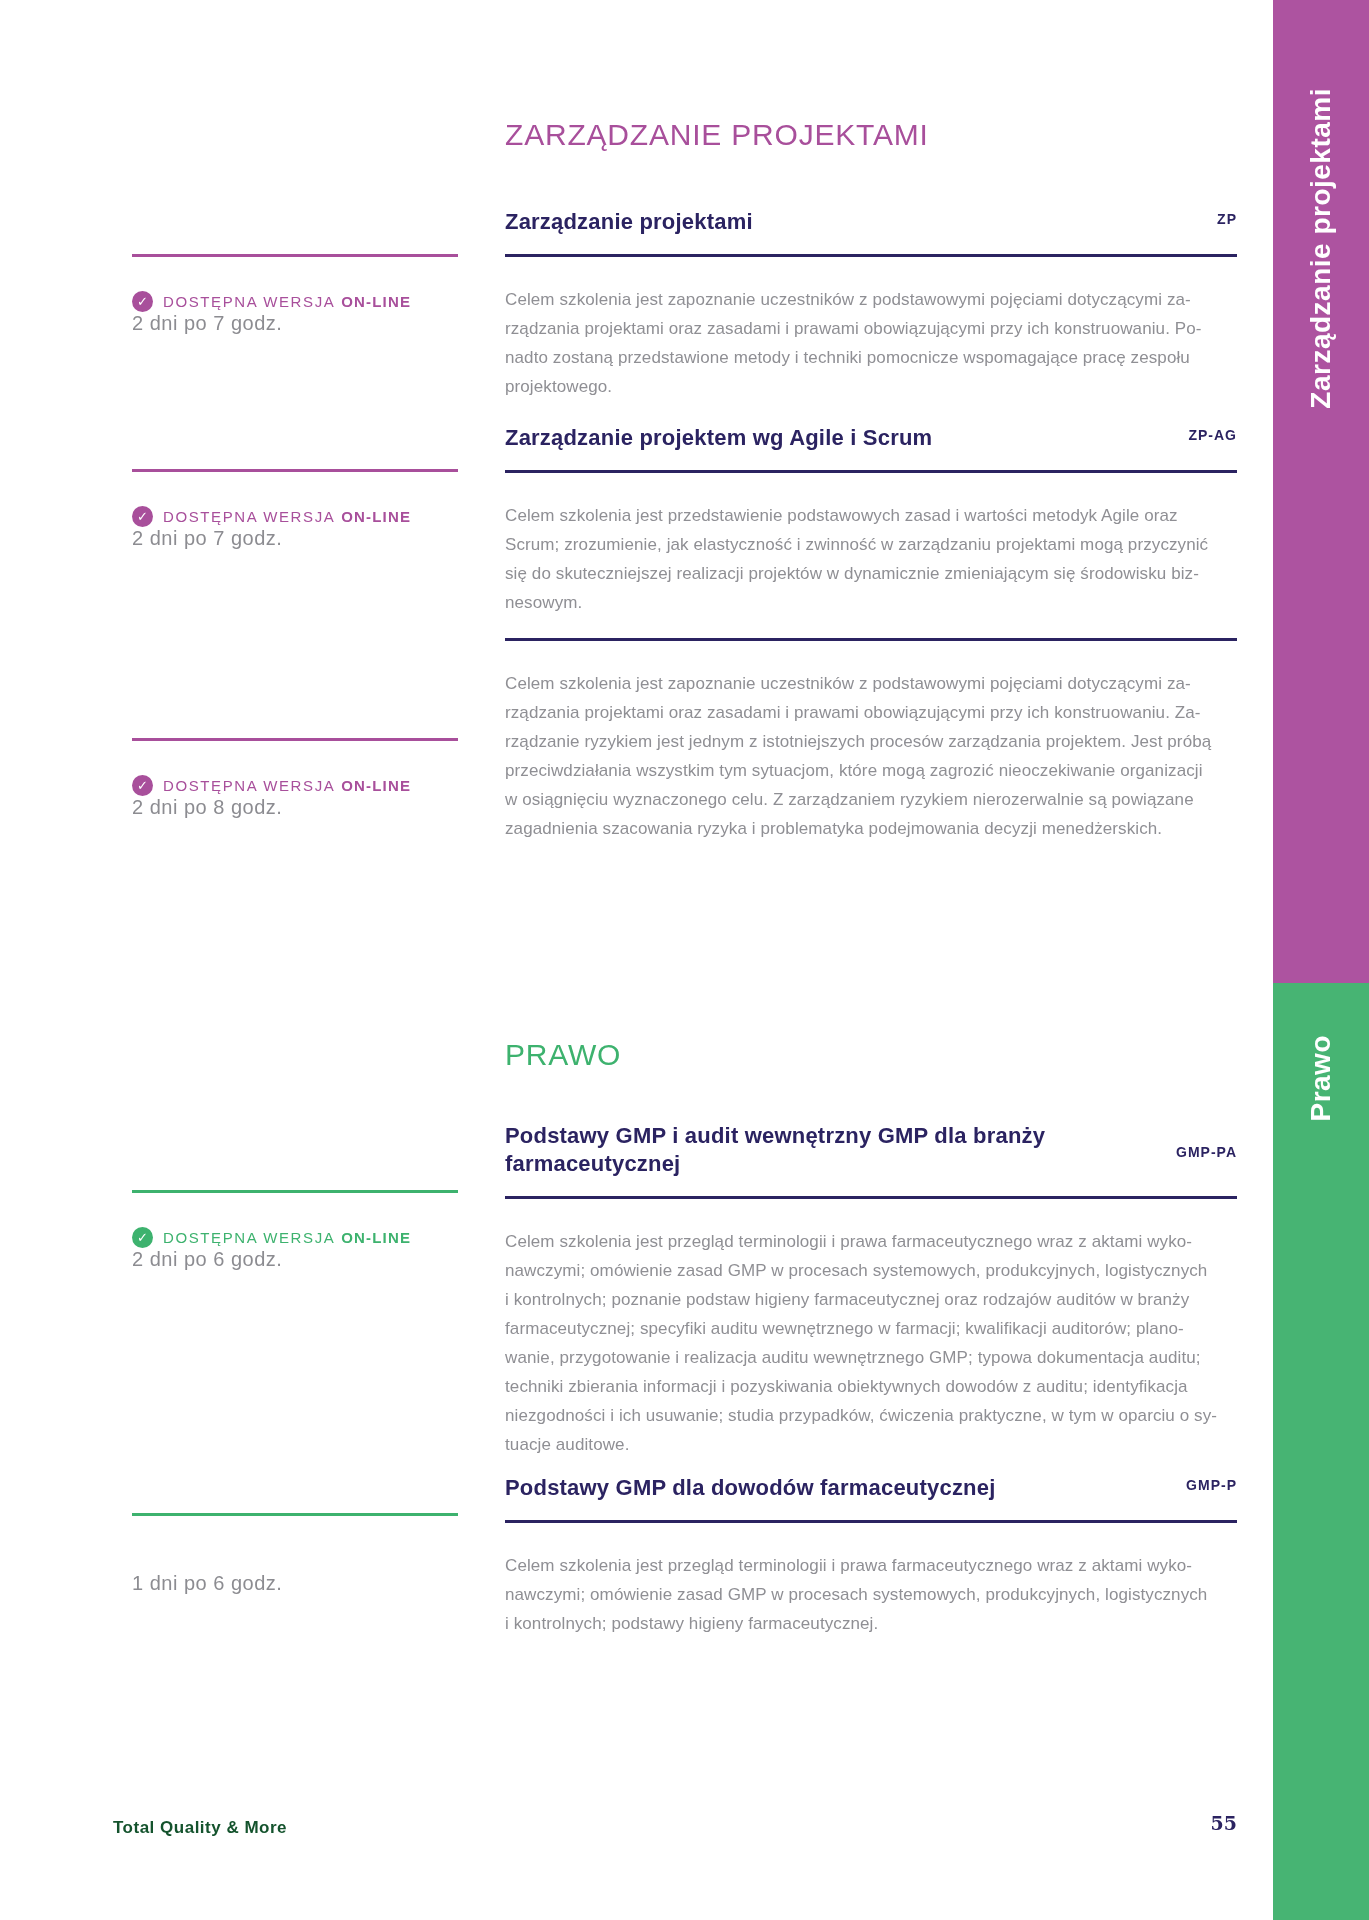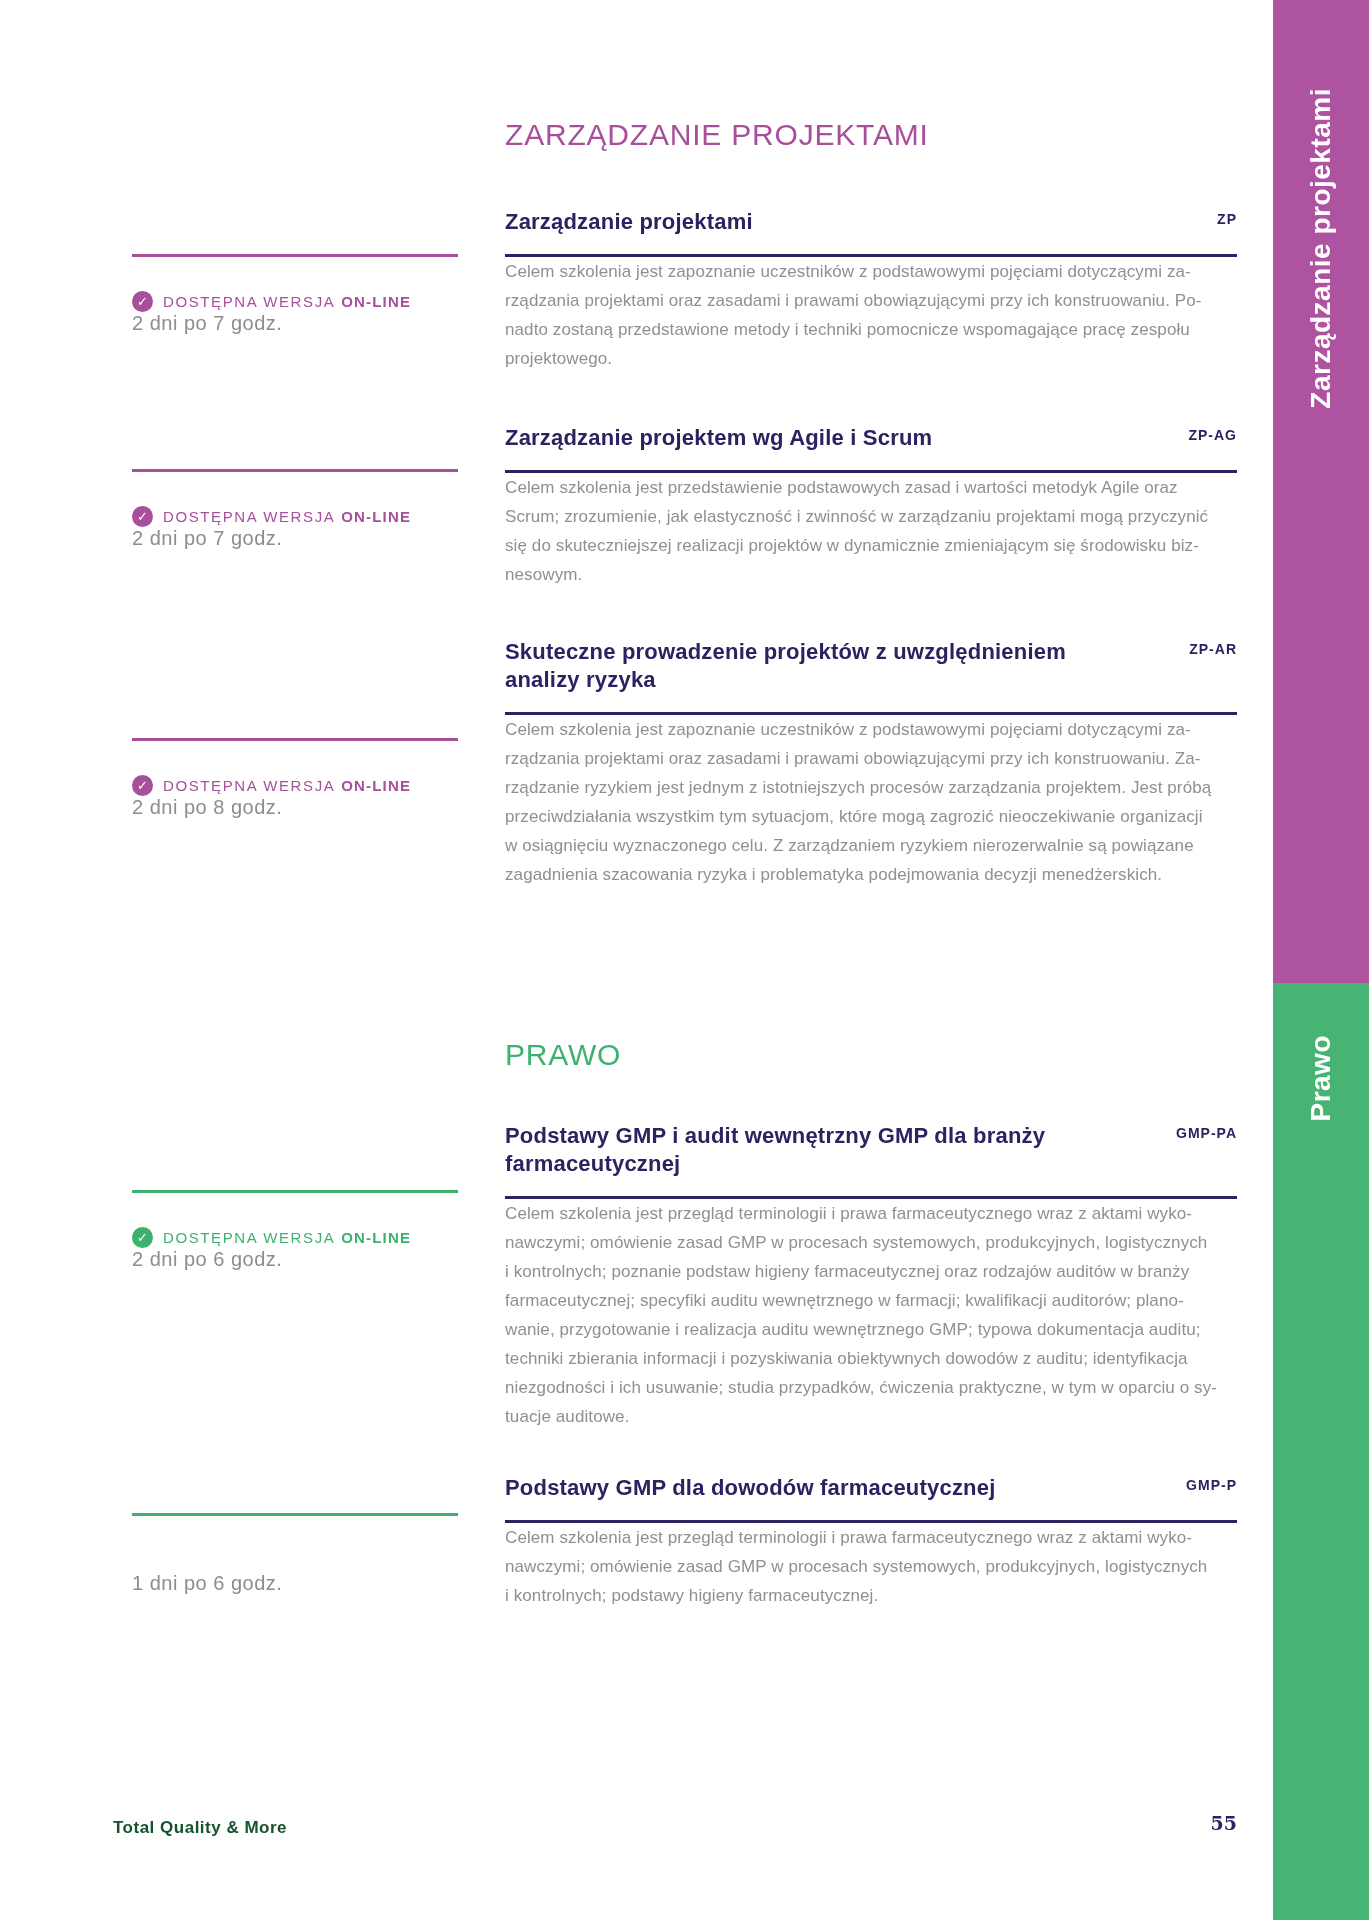--- a/index.html
+++ b/index.html
@@ -44,21 +44,21 @@
   .heading-prawo { top: 1038px; color: #3db26e; }
 
   
   .course { position: absolute; left: 505px; width: 732px; }
   .course-head {
     display: flex;
     justify-content: space-between;
     align-items: flex-start;
     margin-bottom: 18px;
   }
-  .course-head.align-end { align-items: flex-start; }
+  .course-head.align-end { align-items: center; }
   .course-title {
     font-size: 22px;
     line-height: 28px;
     font-weight: bold;
     color: #2b2361;
     letter-spacing: 0.2px;
     white-space: pre-line;
     max-width: 600px;
   }
   .course-code {
@@ -69,21 +69,21 @@
     margin-top: 3px;
     flex-shrink: 0;
   }
   .course-divider {
     border: none;
     height: 3px;
     background: #2b2361;
     width: 100%;
   }
   .course-desc {
-    margin-top: 0;
+    margin-top: 28px;
     font-size: 17px;
     line-height: 29px;
     color: #8f8f94;
     white-space: pre-line;
     letter-spacing: 0.1px;
   }
 
   
   .meta { position: absolute; left: 132px; width: 326px; }
   .meta-line { border: none; height: 3px; width: 100%; }
@@ -193,25 +193,20 @@
   <div class="meta meta-purple" style="top:469px">
     <hr class="meta-line">
     <div class="online-badge">
       <span class="check-circle">✓</span>
       <span class="badge-text"><span>DOSTĘPNA WERSJA</span>&nbsp;<b>ON-LINE</b></span>
     </div>
     <div class="duration">2 dni po 7 godz.</div>
   </div>
 
   <section class="course" style="top:638px">
-    <div class="course-head">
-      <h2 class="course-title">Skuteczne prowadzenie projektów z uwzględnieniem
-analizy ryzyka</h2>
-      <span class="course-code">ZP-AR</span>
-    </div>
     <hr class="course-divider">
     <p class="course-desc">Celem szkolenia jest zapoznanie uczestników z podstawowymi pojęciami dotyczącymi za-
 rządzania projektami oraz zasadami i prawami obowiązującymi przy ich konstruowaniu. Za-
 rządzanie ryzykiem jest jednym z istotniejszych procesów zarządzania projektem. Jest próbą
 przeciwdziałania wszystkim tym sytuacjom, które mogą zagrozić nieoczekiwanie organizacji
 w osiągnięciu wyznaczonego celu. Z zarządzaniem ryzykiem nierozerwalnie są powiązane
 zagadnienia szacowania ryzyka i problematyka podejmowania decyzji menedżerskich.</p>
   </section>
   <div class="meta meta-purple" style="top:738px">
     <hr class="meta-line">

